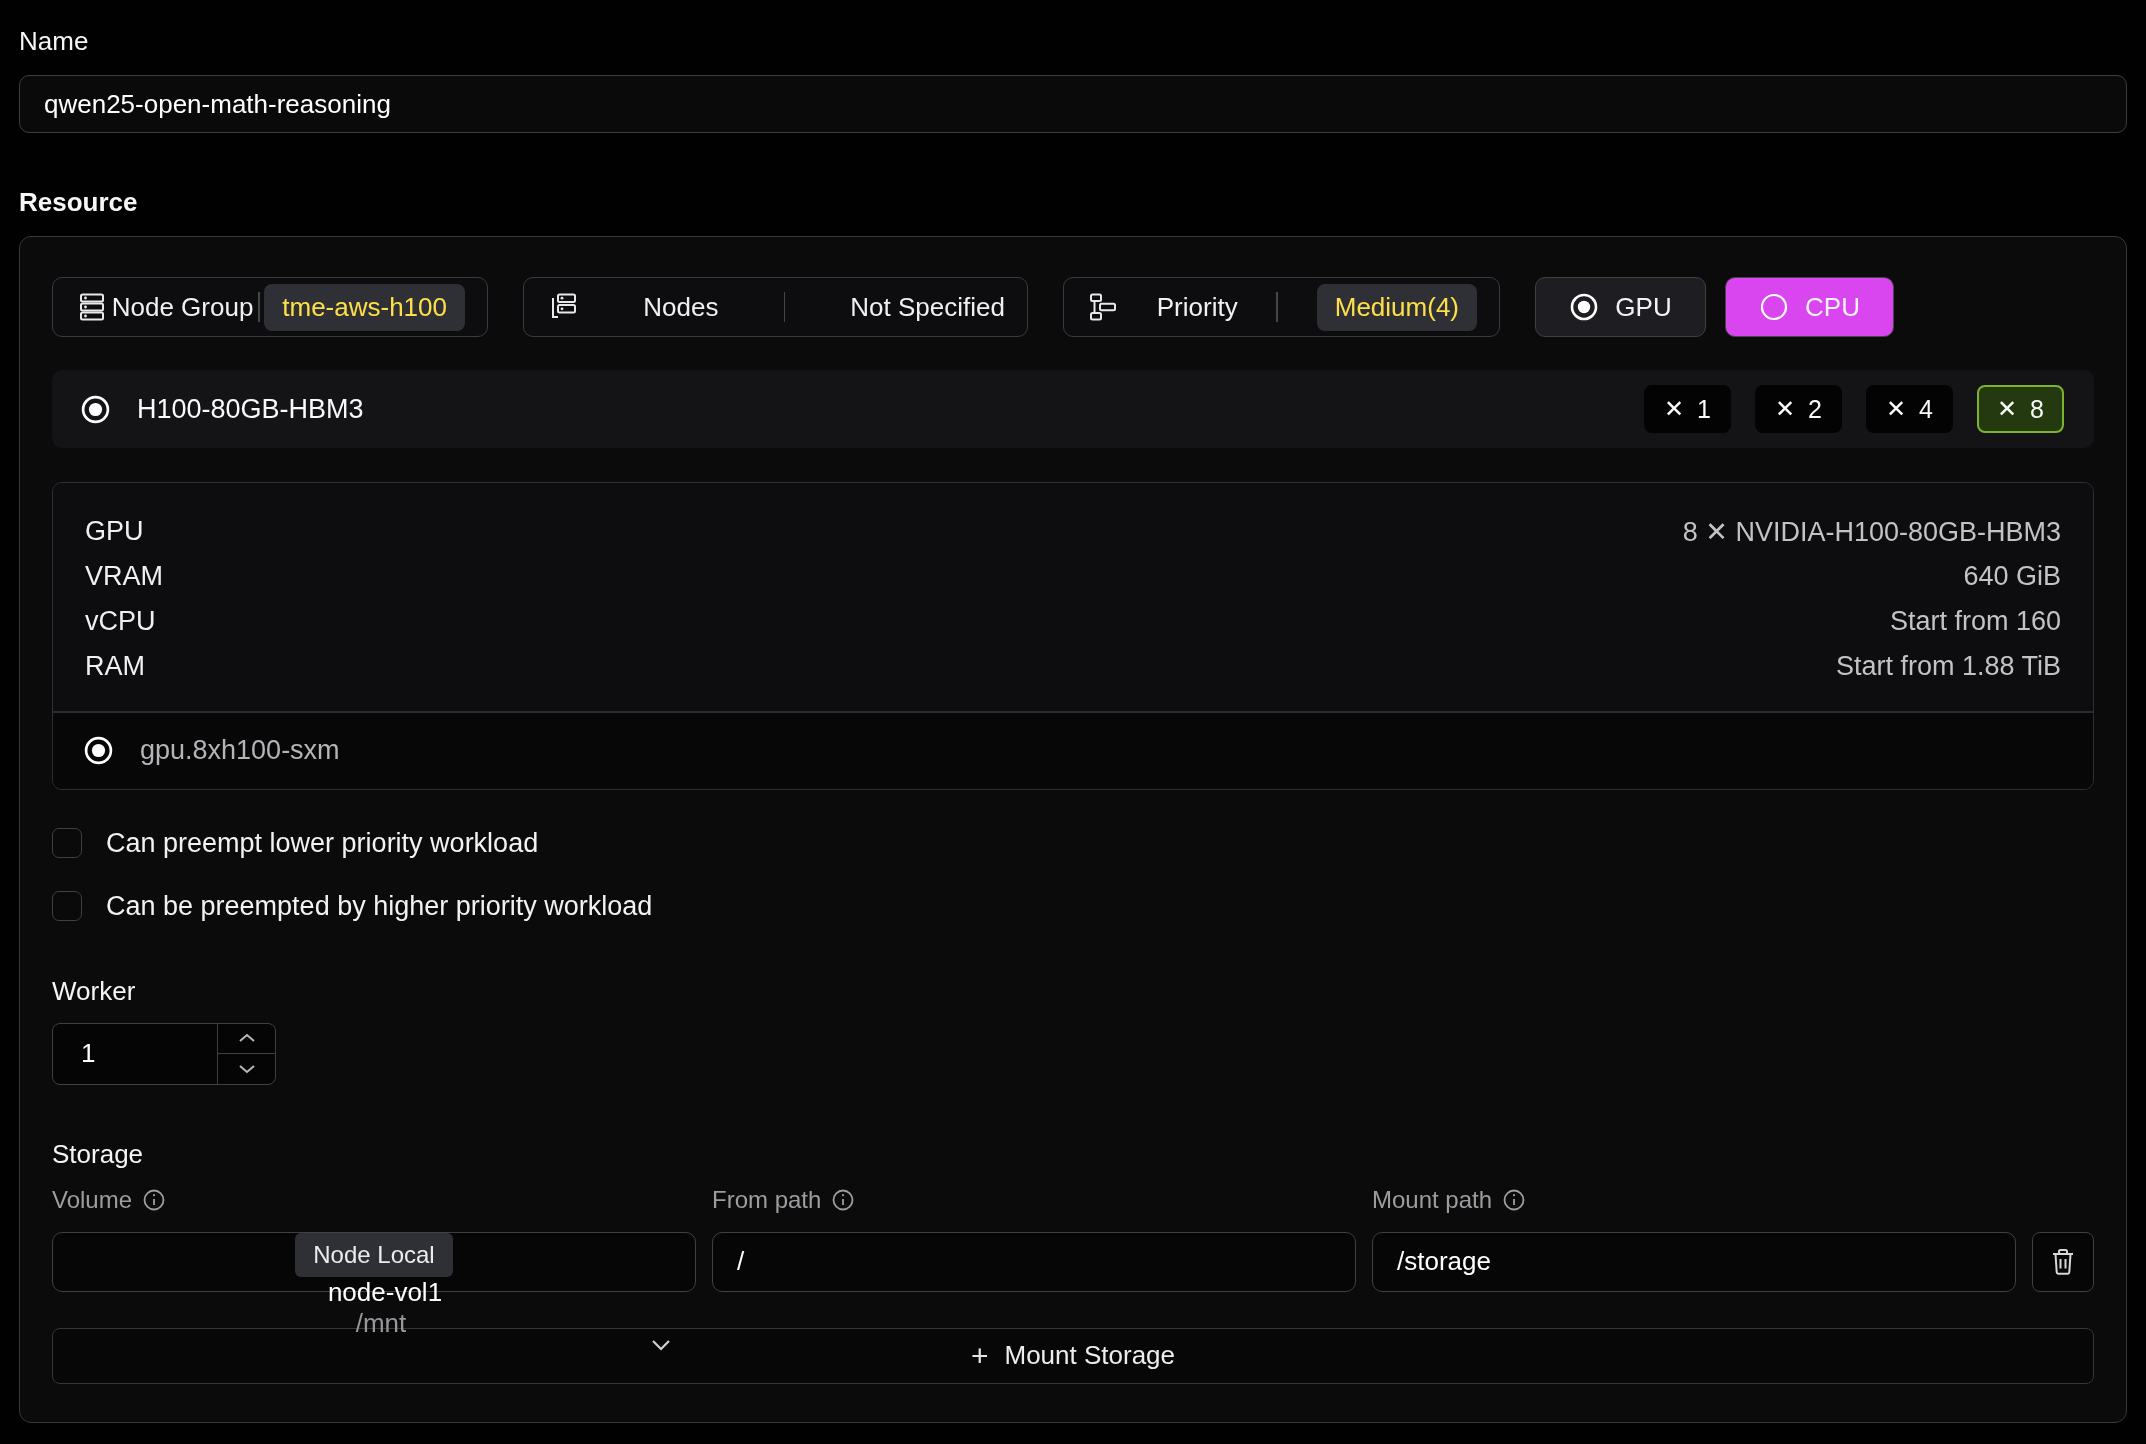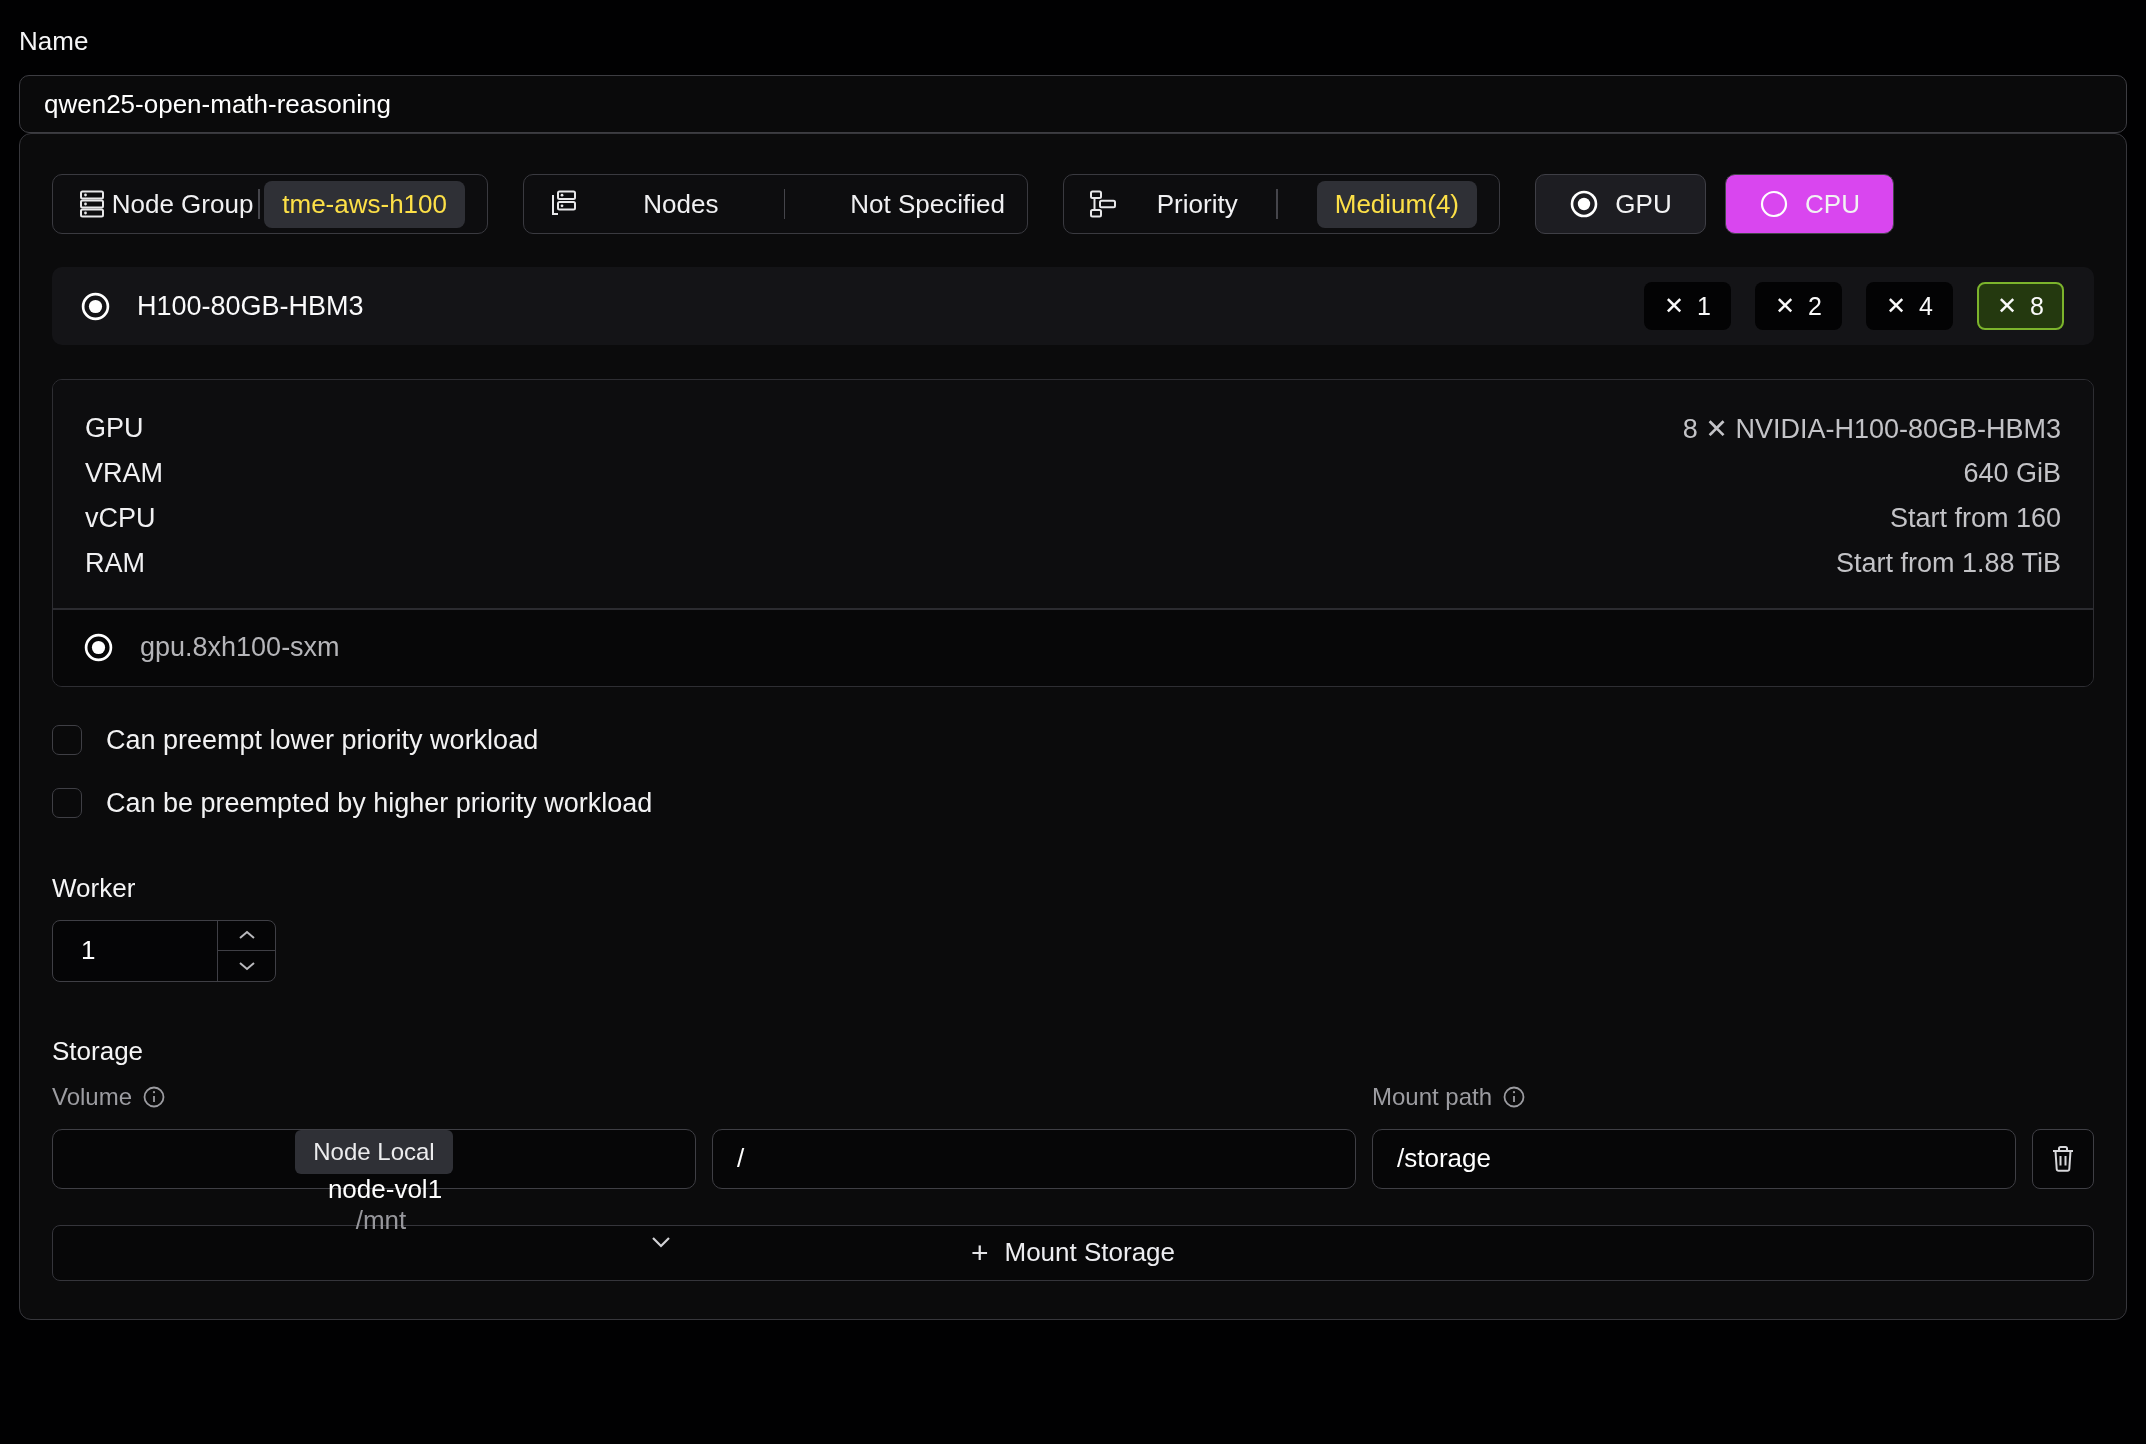--- a/index.html
+++ b/index.html
@@ -148,20 +148,21 @@
 </head>
 <body>
 
 <div class="page">
 
   
   <div class="field-label">Name</div>
   <input class="name-input" type="text" value="qwen25-open-math-reasoning" style="">
 
   
+  <div class="section-label">Resource</div>
 
   <div class="panel">
 
     <div class="controls">
 
       <div class="ctl ctl-nodegroup">
         <span>
           <svg width="30" height="30" viewBox="0 0 30 30" fill="none" stroke="#e8e8ea" stroke-width="2">
             <rect x="4" y="2.5" width="22" height="7" rx="1.5"></rect>
             <rect x="4" y="11.5" width="22" height="7" rx="1.5"></rect>
@@ -335,20 +336,30 @@
           <span class="vol-path">/mnt</span>
           <span class="chev">
             <svg width="20" height="12" viewBox="0 0 20 12" fill="none" stroke="#d2d2d6" stroke-width="2.2">
               <path d="M2 2 L10 10 L18 2"></path>
             </svg>
           </span>
         </div>
       </div>
 
       <div class="scol">
+        <div class="small-label">
+          <span>From path</span>
+          <span>
+            <svg width="24" height="24" viewBox="0 0 24 24" fill="none" stroke="#9c9ca1" stroke-width="1.8">
+              <circle cx="12" cy="12" r="9.5"></circle>
+              <path d="M12 11 v6"></path>
+              <circle cx="12" cy="7.2" r="1.1" fill="#9c9ca1" stroke="none"></circle>
+            </svg>
+          </span>
+        </div>
         <div class="path-input-wrap">
           <input class="path-input" type="text" value="/" style="">
         </div>
       </div>
 
       <div class="scol">
         <div class="small-label">
           <span>Mount path</span>
           <span>
             <svg width="24" height="24" viewBox="0 0 24 24" fill="none" stroke="#9c9ca1" stroke-width="1.8">

